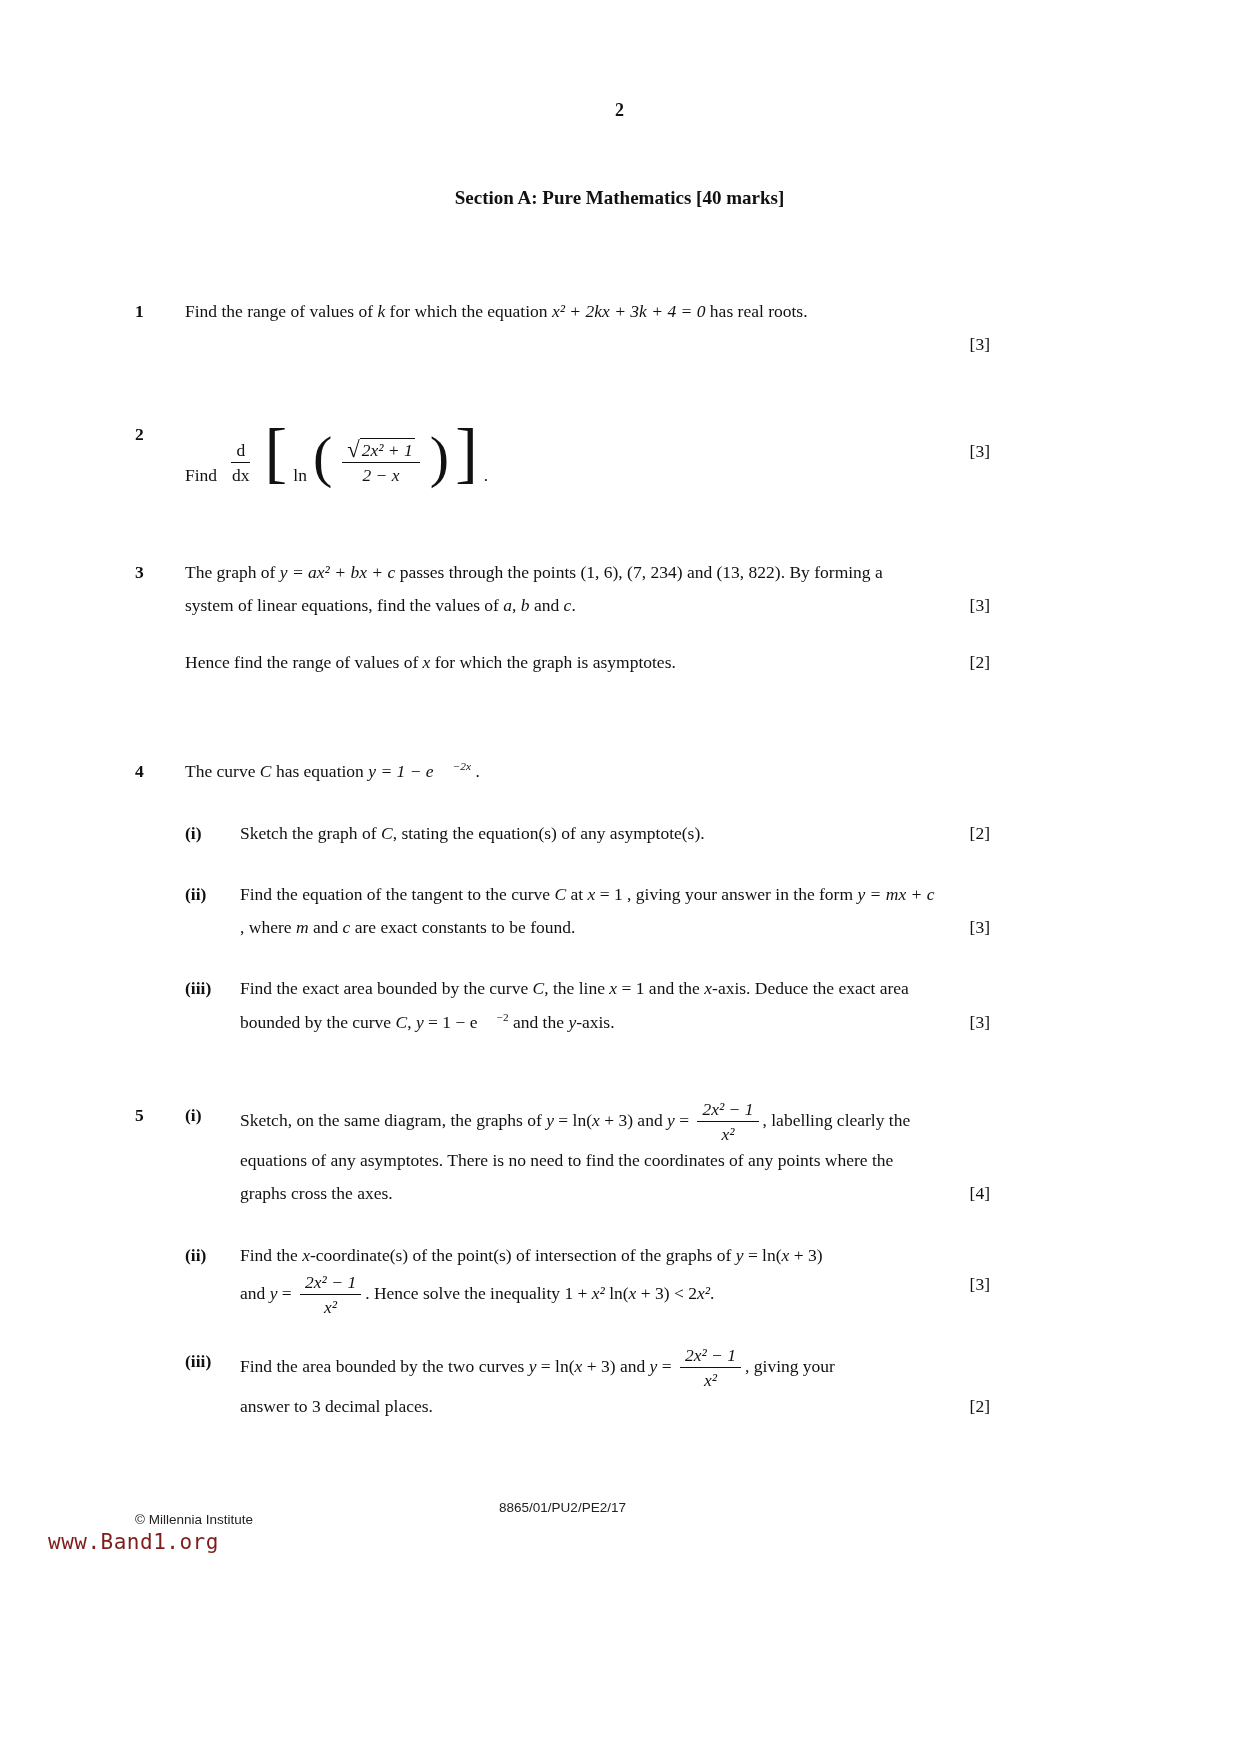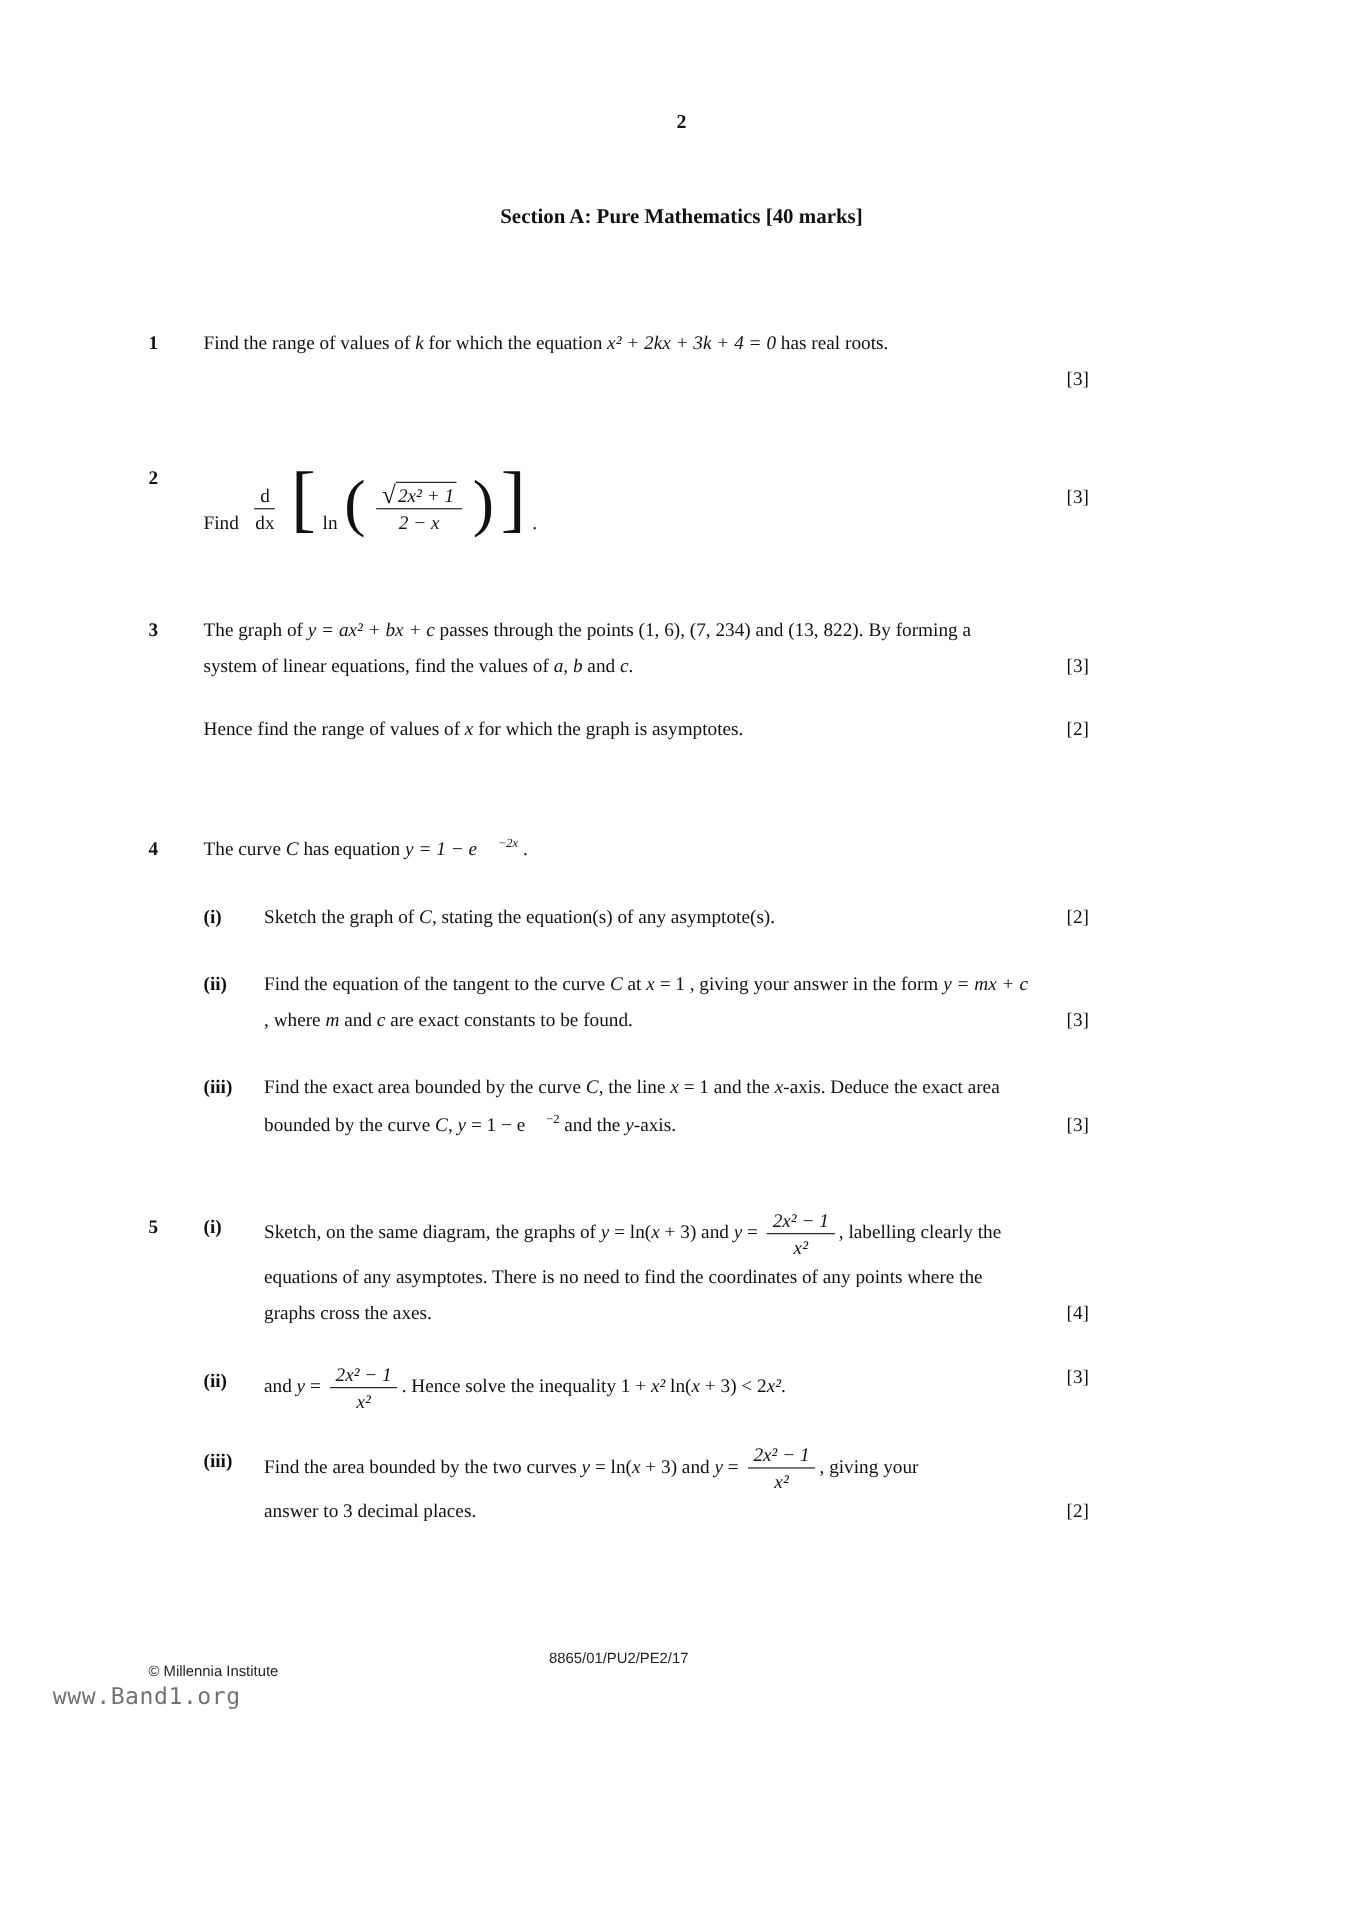--- a/index.html
+++ b/index.html
@@ -70,21 +70,21 @@
   .footer {
     position:absolute; left:135px; top:1500px; width:855px;
     font-family:"Liberation Sans", sans-serif; font-size:13.5px; color:#222;
   }
   .footer .copyright { position:absolute; left:0; top:0;margin-top:12px; }
   .footer .paper-code { position:absolute; left:50%; transform:translateX(-50%); top:0;text-align:right; }
 
   .watermark {
     position:absolute; left:48px; top:1530px;
     font-family:"DejaVu Sans Mono", monospace;
-    font-size:21px; color:#737373; letter-spacing:0.5px;
+    font-size:21px; color:#7f1d1d; letter-spacing:0.5px;
   }
 </style>
 </head>
 <body>
 
 <div class="page">
 
   <div class="page-number">2</div>
   <div class="section-title">Section A: Pure Mathematics [40 marks]</div>
 
@@ -175,20 +175,21 @@
                 <span class="num">2x² − 1</span>
                 <span class="den">x²</span>
               </span><span><span>, labelling clearly the equations of any asymptotes. There is no need to find the coordinates of any points where the graphs cross the axes.</span></span>
           </div>
           <span class="marks abs">[4]</span>
         </div>
 
         <div class="part">
           <div class="part-label">(ii)</div>
           <div class="part-body">
+            <div><span>Find the </span><i>x</i><span>-coordinate(s) of the point(s) of intersection of the graphs of </span><i>y</i><span> = ln(</span><i>x</i><span> + 3)</span></div>
             <div>
               <span><span>and </span><i>y</i><span> = </span></span><span class="frac">
                   <span class="num">2x² − 1</span>
                   <span class="den">x²</span>
                 </span><span><span>. Hence solve the inequality 1 + </span><i>x²</i><span> ln(</span><i>x</i><span> + 3) &lt; 2</span><i>x²</i><span>.</span></span>
             </div>
           </div>
           <span class="marks abs raise">[3]</span>
         </div>
 

